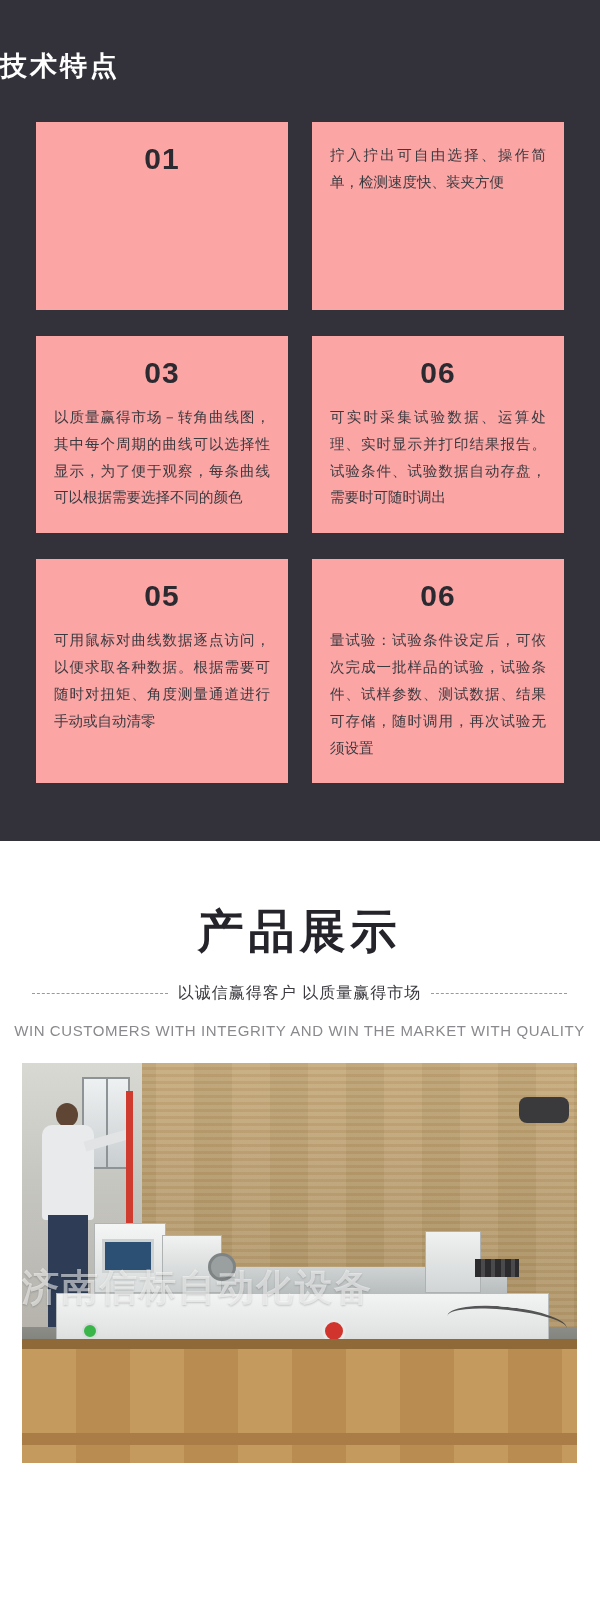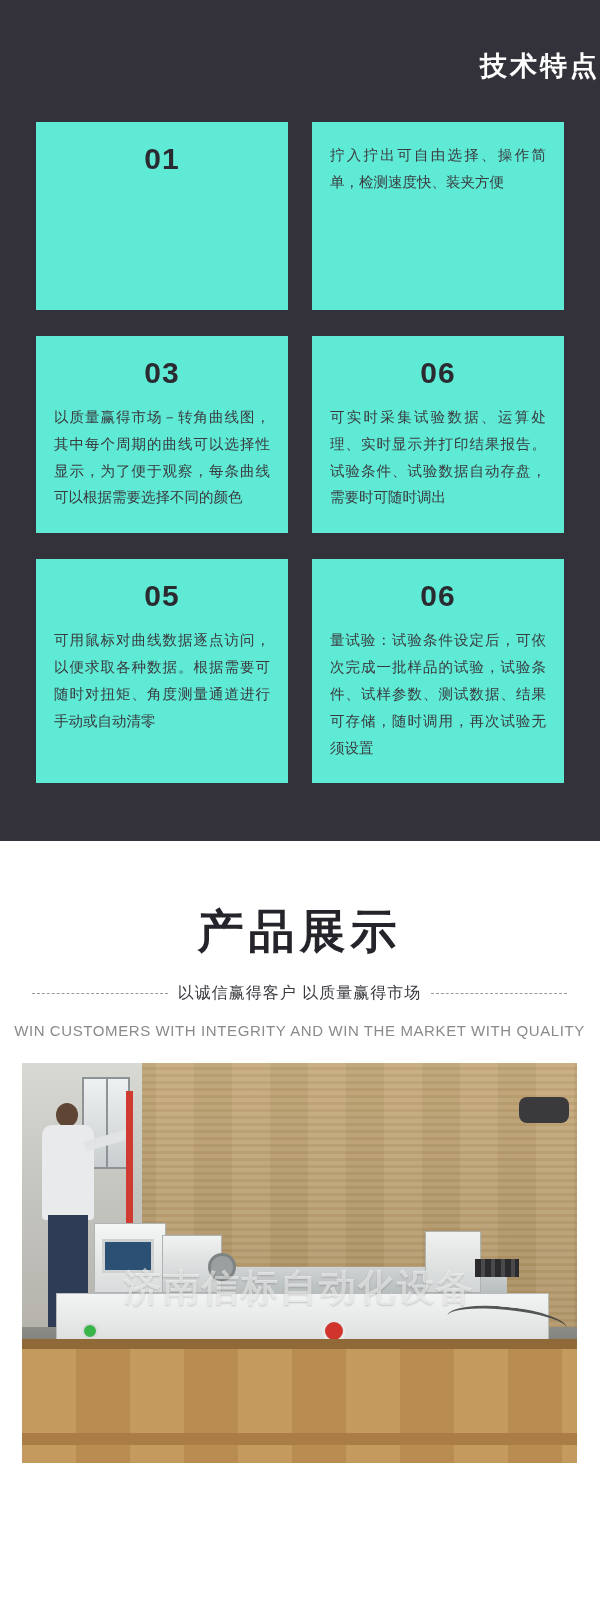--- a/index.html
+++ b/index.html
@@ -13,32 +13,32 @@
   
   .features-section {
     background: #33323a;
     padding: 48px 0 58px 0;
     width: 600px;
   }
   .features-title {
     color: #ffffff;
     font-size: 27px;
     font-weight: bold;
-    text-align: right;
+    text-align: left;
     letter-spacing: 3px;
     margin-bottom: 38px;
   }
   .features-grid {
     display: grid;
     grid-template-columns: 1fr 1fr;
     gap: 26px 24px;
     padding: 0 36px;
   }
   .feature-card {
-    background: #5eead4;
+    background: #fca5a5;
     padding: 20px 18px 22px 18px;
     min-height: 188px;
   }
   .feature-num {
     text-align: center;
     font-size: 30px;
     font-weight: bold;
     color: #2a2a30;
     letter-spacing: 1px;
     margin-bottom: 14px;
@@ -237,21 +237,21 @@
   }
   .cables {
     position:absolute; right:10px; bottom:126px; width:120px; height:30px;
     border-top:3px solid #3b3b3d; border-radius:50%;
     transform: rotate(6deg);
     opacity:.85;
   }
   .watermark {
     position:absolute;
     left:0; right:0; top:200px;
-    text-align:center;
+    text-align:left;
     font-size: 37px;
     font-weight: bold;
     color: rgba(255,255,255,0.55);
     letter-spacing: 2px;
     text-shadow: 0 1px 2px rgba(0,0,0,0.18);
     pointer-events:none;
   }
 </style>
 </head>
 <body>

